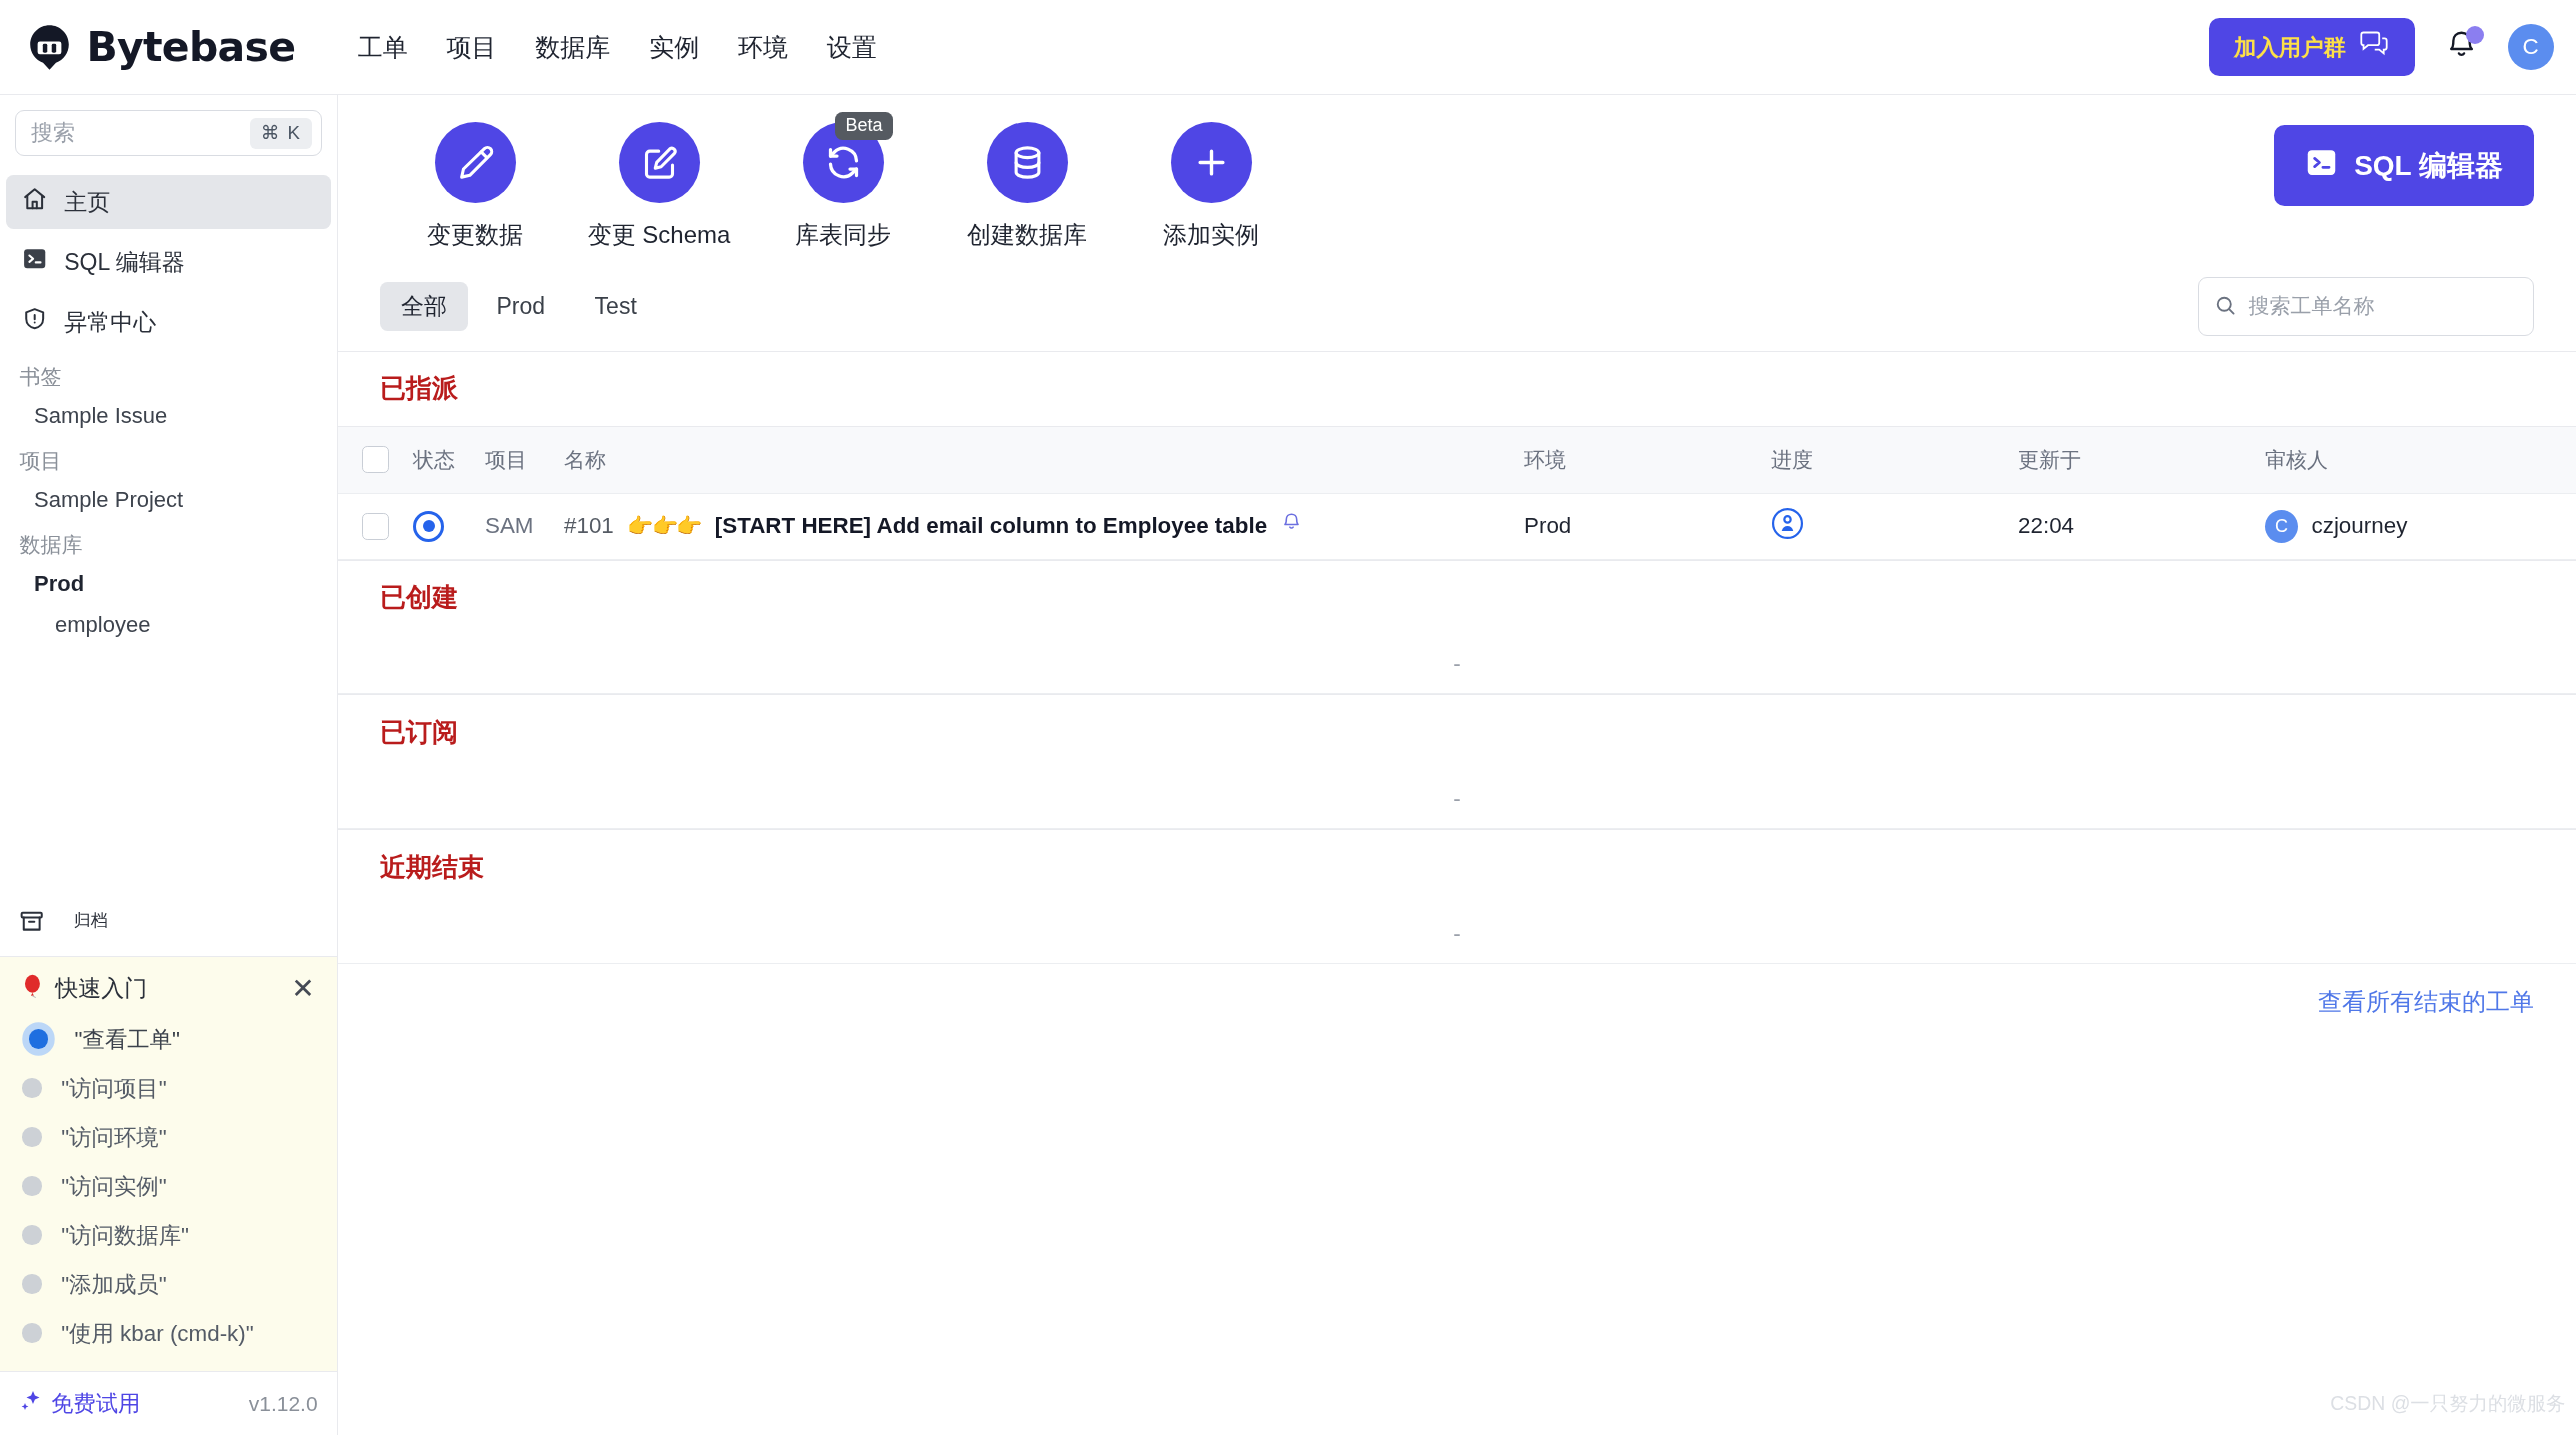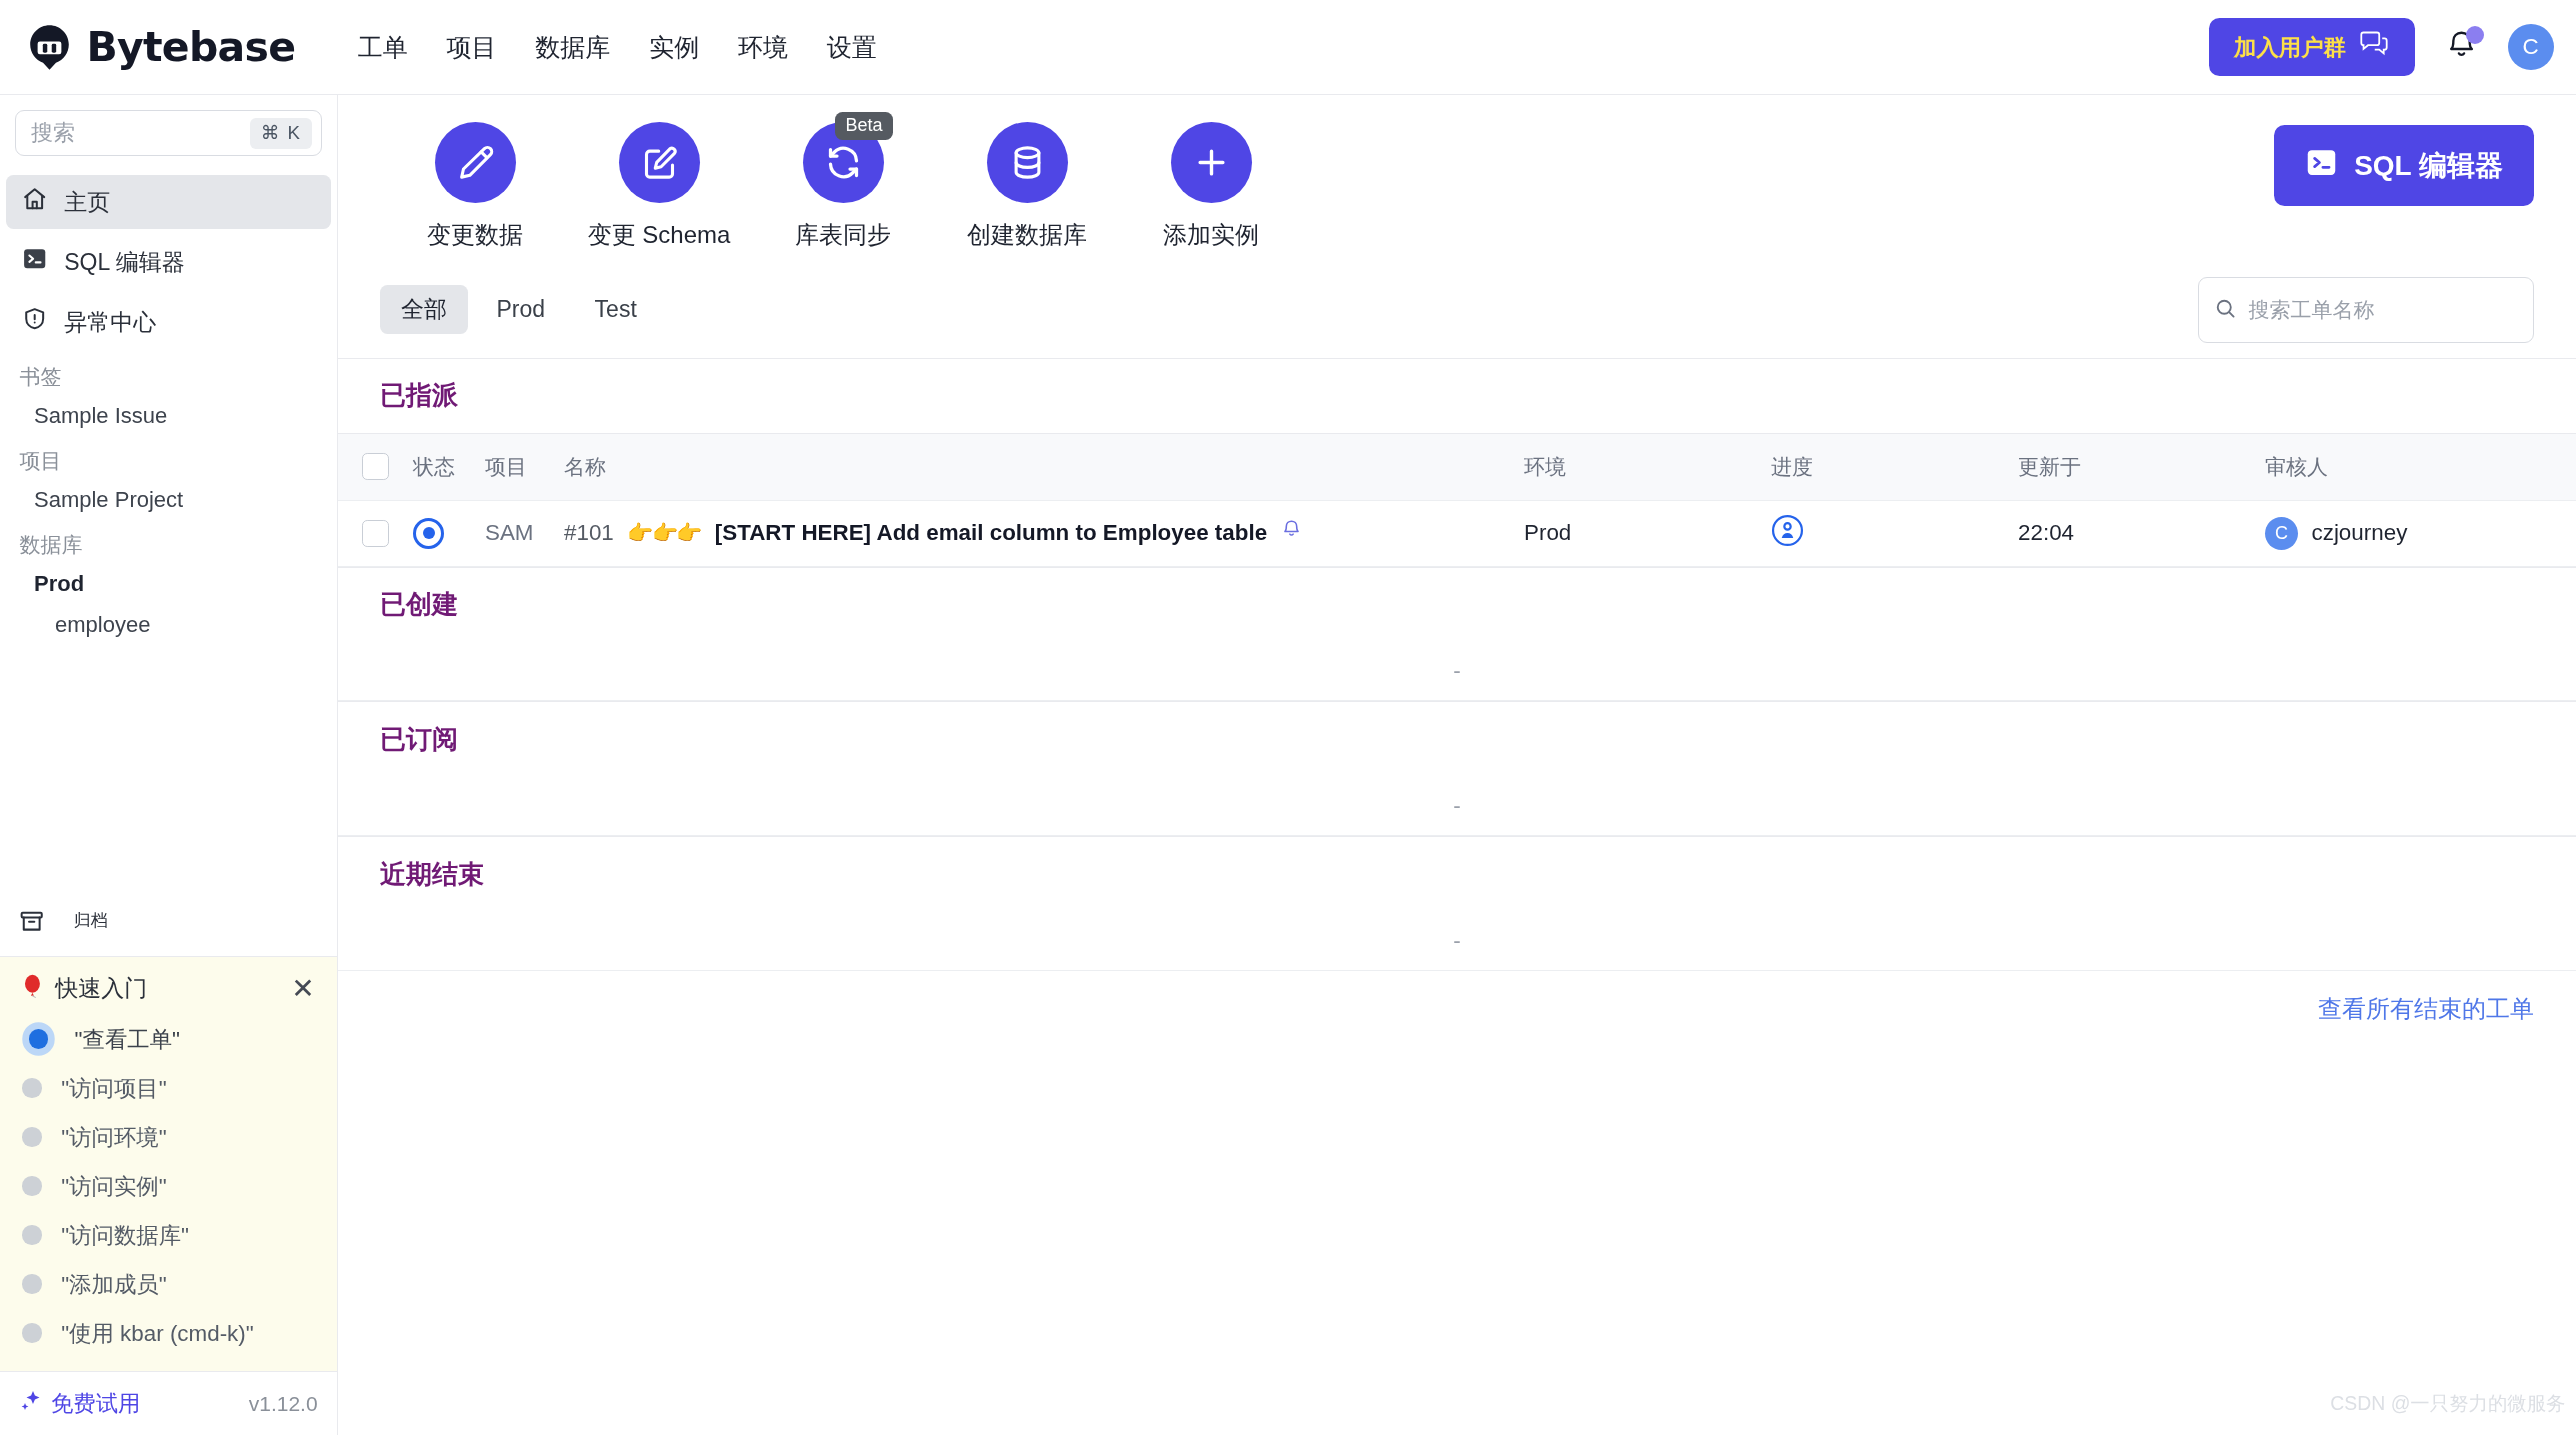--- a/index.html
+++ b/index.html
@@ -154,29 +154,29 @@
   .filter-row {
     display: flex; align-items: center;
     padding: 18px 42px 15px 42px; position: relative;
   }
   .chip {
     font-size: 23px; color: #3a4049; padding: 9px 21px;
     border-radius: 7.5px; cursor: pointer; margin-right: 7.5px;
   }
   .chip.active { background: #e4e6ea; color: #1f2430; }
   .issue-search {
-    margin-left: auto; width: 336px; height: 66px;
+    margin-left: auto; width: 336px; height: 59px;
     border: 1.5px solid #d9dce2; border-radius: 9px;
     display: flex; align-items: center; gap: 12px; padding: 0 15px; cursor: text;
   }
   .issue-search .ph { font-size: 21px; color: #9aa0aa; }
 
   .section { border-top: 1.5px solid #e9eaee; }
   .section-title {
-    font-size: 26px; font-weight: 700; color: #701a75;
+    font-size: 26px; font-weight: 700; color: #b91c1c;
     padding: 19.4px 42px 19.4px 42px;
   }
   .tbl-head {
     display: flex; align-items: center;
     background: #f8f9fb; border-top: 1.5px solid #e9eaee; border-bottom: 1.5px solid #eceef1;
     height: 68px; padding: 0 42px 0 0;
     font-size: 21px; color: #6b7280;
   }
   .tbl-row {
     display: flex; align-items: center;

